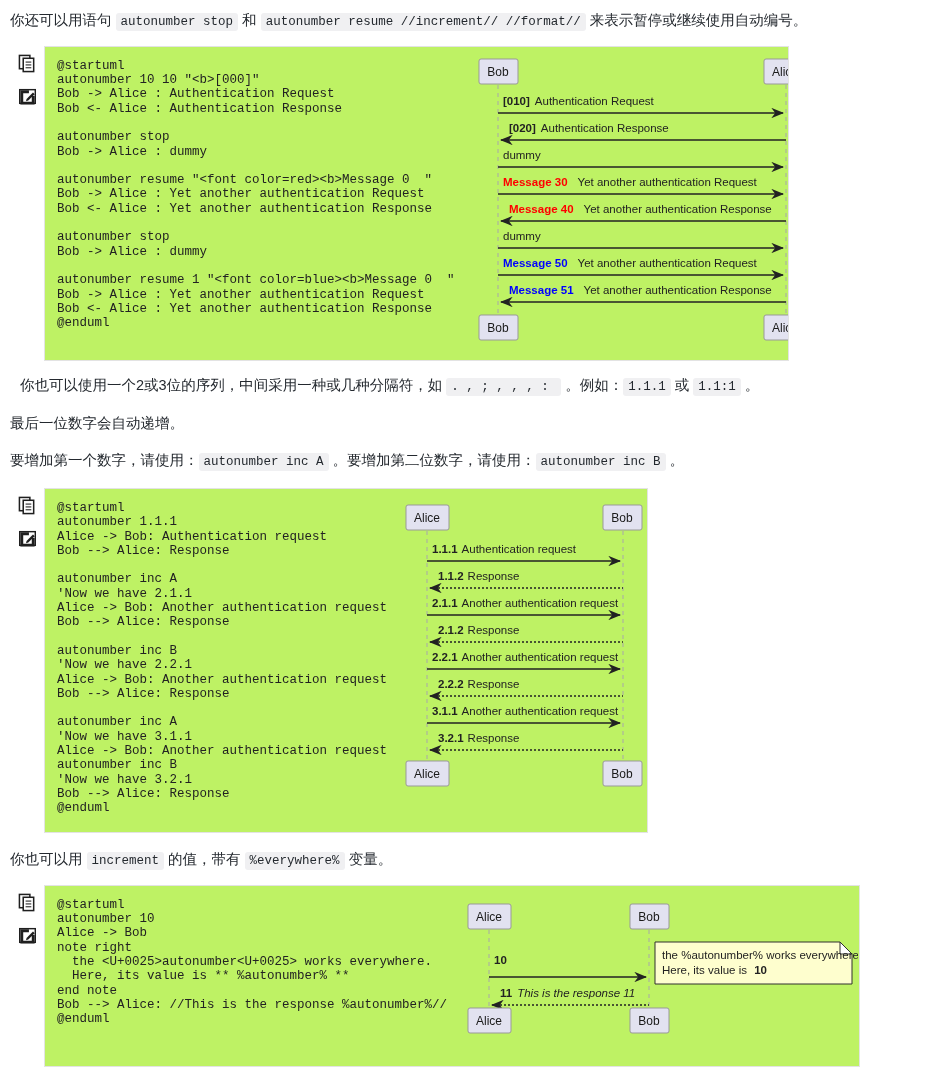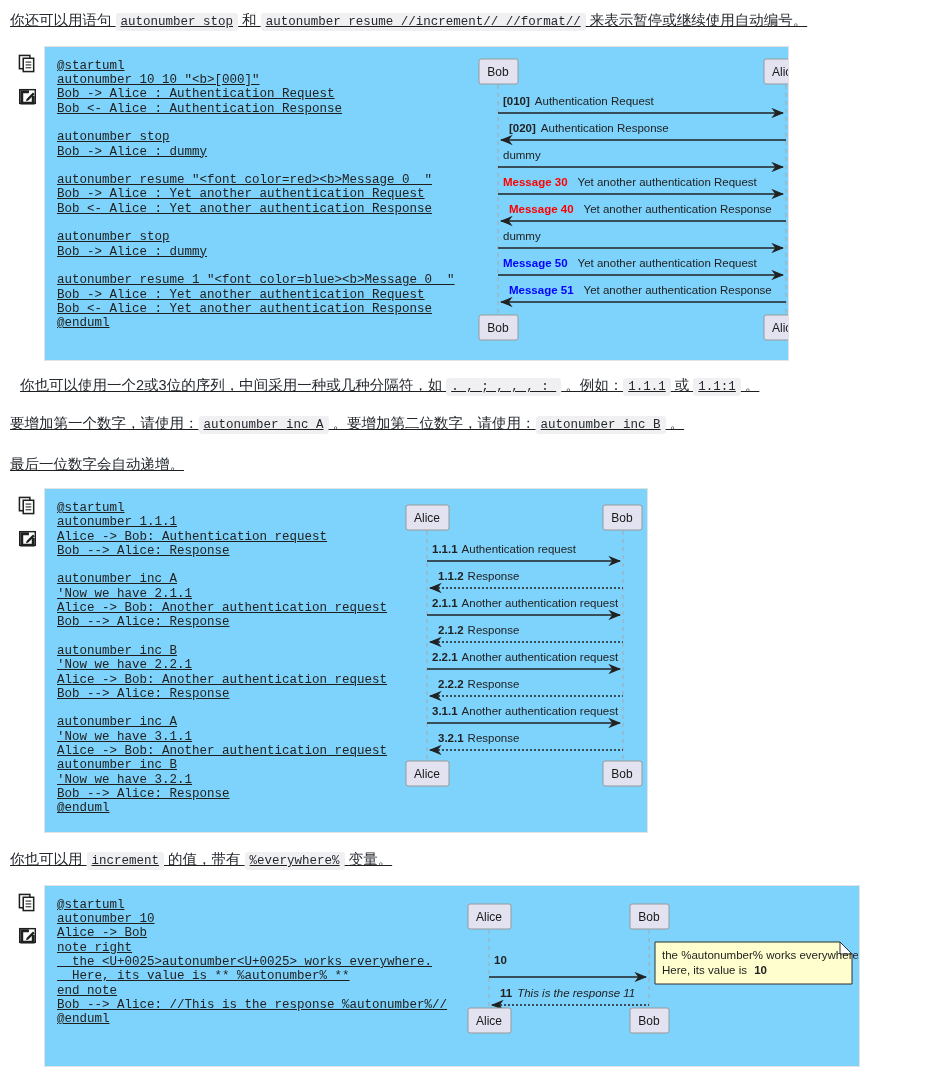--- a/index.html
+++ b/index.html
@@ -8,21 +8,21 @@
     background: #ffffff;
     width: 937px;
   }
   body {
     font-family: "Liberation Sans", sans-serif;
     font-size: 14px;
     color: #1f1f1f;
     width: 937px;
     position: relative;
   }
-  .page { width: 937px; padding: 0; text-decoration: underline; }
+  .page { width: 937px; padding: 0; }
 
   
   .para {
     font-family: "Liberation Sans", sans-serif;
     font-size: 14.5px;
     line-height: 1.5;
     color: #24292f;
     padding: 0 10px;
     margin: 0;
   }
@@ -48,21 +48,21 @@
     top: 6px;
     width: 26px;
     display: flex;
     flex-direction: column;
     align-items: center;
     gap: 14px;
   }
   .gicon { width: 19px; height: 19px; cursor: pointer; display:block; }
   .panel {
     border: 1px solid #e3e3e3;
-    background: #7dd3fc;
+    background: #bef264;
     display: flex;
     align-items: flex-start;
     overflow: hidden;
   }
   .codecol {
     padding: 12px 10px 12px 12px;
     flex: 0 0 auto;
   }
   pre.code {
     margin: 0;
@@ -195,26 +195,26 @@
           <text class="actortext" x="314" y="279" text-anchor="middle">Alice</text>
         </svg>
       </div>
     </div>
   </div>
 
   <p class="para" style="padding-top:14px;padding-left:20px;">
     <span>你也可以使用一个2或3位的序列，中间采用一种或几种分隔符，如 </span><code class="inl">. , ; , , , : </code><span> 。例如：</span><code class="inl">1.1.1</code><span> 或 </span><code class="inl">1.1:1</code><span> 。</span>
   </p>
 
+  <p class="para" style="padding-top:16px;">
+    <span>最后一位数字会自动递增。</span>
+  </p>
+
   <p class="para" style="padding-top:16px;padding-bottom:4px;">
     <span>要增加第一个数字，请使用：</span><code class="inl">autonumber inc A</code><span> 。要增加第二位数字，请使用：</span><code class="inl">autonumber inc B</code><span> 。</span>
-  </p>
-
-  <p class="para" style="padding-top:16px;">
-    <span>最后一位数字会自动递增。</span>
   </p>
 
   <div class="block" style="margin-top:12px;">
     <div class="gutter" style="top:8px;">
       <span class="gicon" title="copy">
         <svg viewBox="0 0 20 20" width="19" height="19" aria-hidden="true">
           <rect x="1.5" y="1.5" width="11" height="14" fill="#ffffff" stroke="#1f1f1f" stroke-width="1.6"></rect>
           <rect x="5.5" y="4.5" width="11" height="14" fill="#ffffff" stroke="#1f1f1f" stroke-width="1.6"></rect>
           <line x1="8" y1="8.5" x2="14" y2="8.5" stroke="#1f1f1f" stroke-width="1.1"></line>
           <line x1="8" y1="11.5" x2="14" y2="11.5" stroke="#1f1f1f" stroke-width="1.1"></line>

